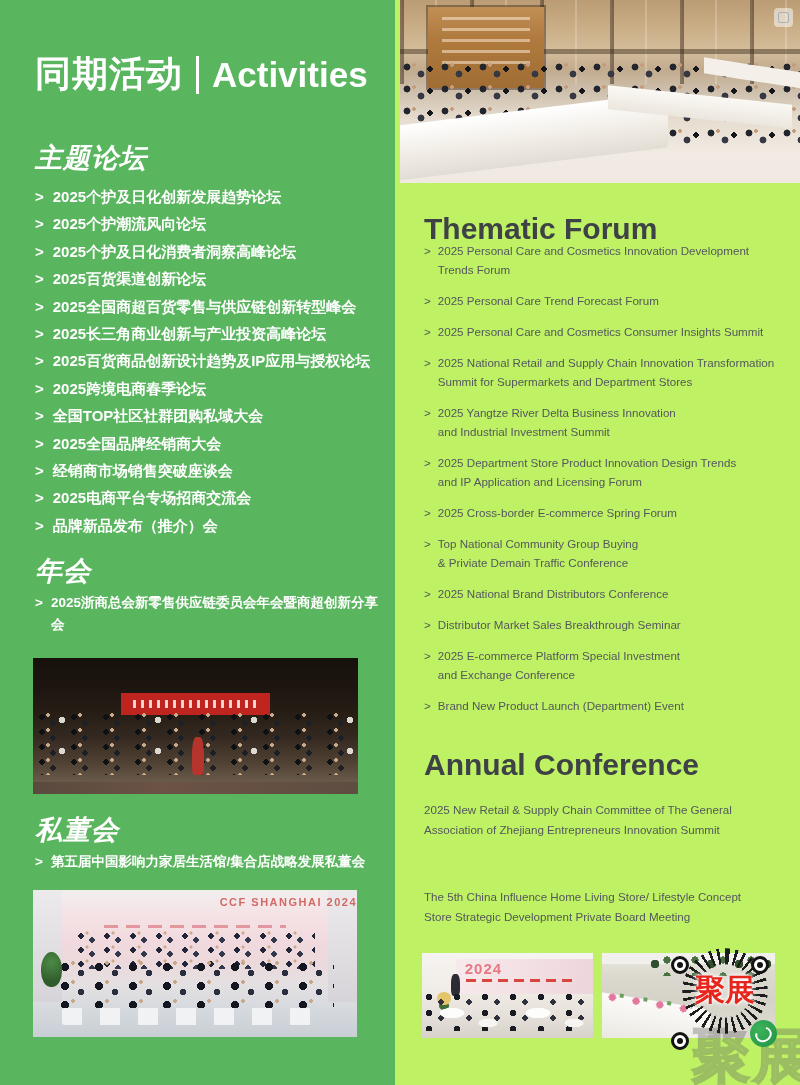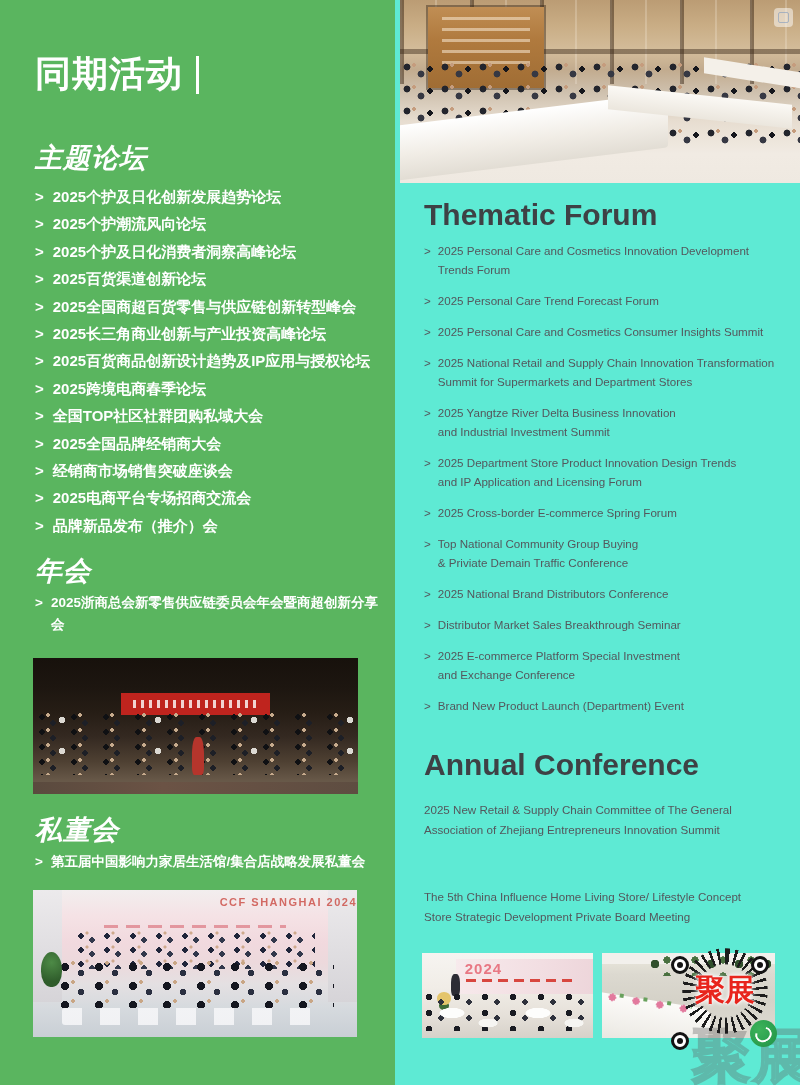--- a/index.html
+++ b/index.html
@@ -1,16 +1,16 @@
 <!DOCTYPE html>
 <html><head>
 <meta charset="utf-8">
 <style>
   html,body{margin:0;padding:0;background:#fff;}
-  .page{position:relative;width:800px;height:1085px;overflow:hidden;background:#5eead4;
+  .page{position:relative;width:800px;height:1085px;overflow:hidden;background:#bef264;
         font-family:"Liberation Sans","DejaVu Sans",sans-serif;}
 
   
   .green-panel{position:absolute;left:0;top:0;width:395px;height:1085px;background:#5ab55f;}
   .title-row{position:absolute;left:35px;top:50px;display:flex;align-items:center;}
   .title-cn{font-size:36px;font-weight:800;color:#fff;letter-spacing:1px;}
   .title-divider{width:3px;height:38px;background:#fff;margin:0 13px;}
   .title-en{font-size:35px;font-weight:800;color:#fff;}
   .cn-heading{position:absolute;margin:0;color:#fff;font-weight:800;font-size:27px;letter-spacing:1px;font-style:italic;}
   .h-forum{left:35px;top:140px;}
@@ -20,21 +20,21 @@
   .cn-list{left:35px;top:183px;width:352px;}
   .cn-list li{display:flex;gap:9px;line-height:27.4px;font-size:15px;font-weight:600;color:#fff;}
   .cn-list .marker{font-weight:700;}
   .cn-sublist{left:35px;width:356px;}
   .l-annual{top:592px;}
   .l-private{top:851px;}
   .cn-sublist li{display:flex;gap:8px;line-height:22px;font-size:13.5px;font-weight:600;color:#fff;}
 
   
   .en-heading{position:absolute;margin:0;color:#3e4145;font-weight:800;font-size:30px;}
-  .h-thematic{left:424px;top:198px;}
+  .h-thematic{left:424px;top:212px;}
   .h-annual-en{left:424px;top:748px;}
   .h-private-en{left:424px;top:846px;}
   .en-list{left:424px;top:241px;width:372px;}
   .en-list li{display:flex;gap:7px;font-size:11.6px;line-height:19px;color:#54575c;margin:0 0 12px 0;}
   .en-list .txt{white-space:pre-line;}
   .en-desc{position:absolute;left:424px;width:372px;font-size:11.6px;line-height:19.5px;
            color:#54575c;white-space:pre-line;}
   .d-annual{top:800px;}
   .d-private{top:887px;}
 
@@ -179,20 +179,21 @@
 </style>
 </head>
 <body>
 
 <div class="page">
 
   <aside class="green-panel">
     <div class="title-row">
       <span class="title-cn">同期活动</span>
       <span class="title-divider"></span>
+      <span class="title-en">Activities</span>
     </div>
 
     <h2 class="cn-heading h-forum">主题论坛</h2>
     <ul class="plain cn-list">
 
         <li>
           <span class="marker">&gt;</span>
           <span class="txt">2025个护及日化创新发展趋势论坛</span>
         </li>
 

